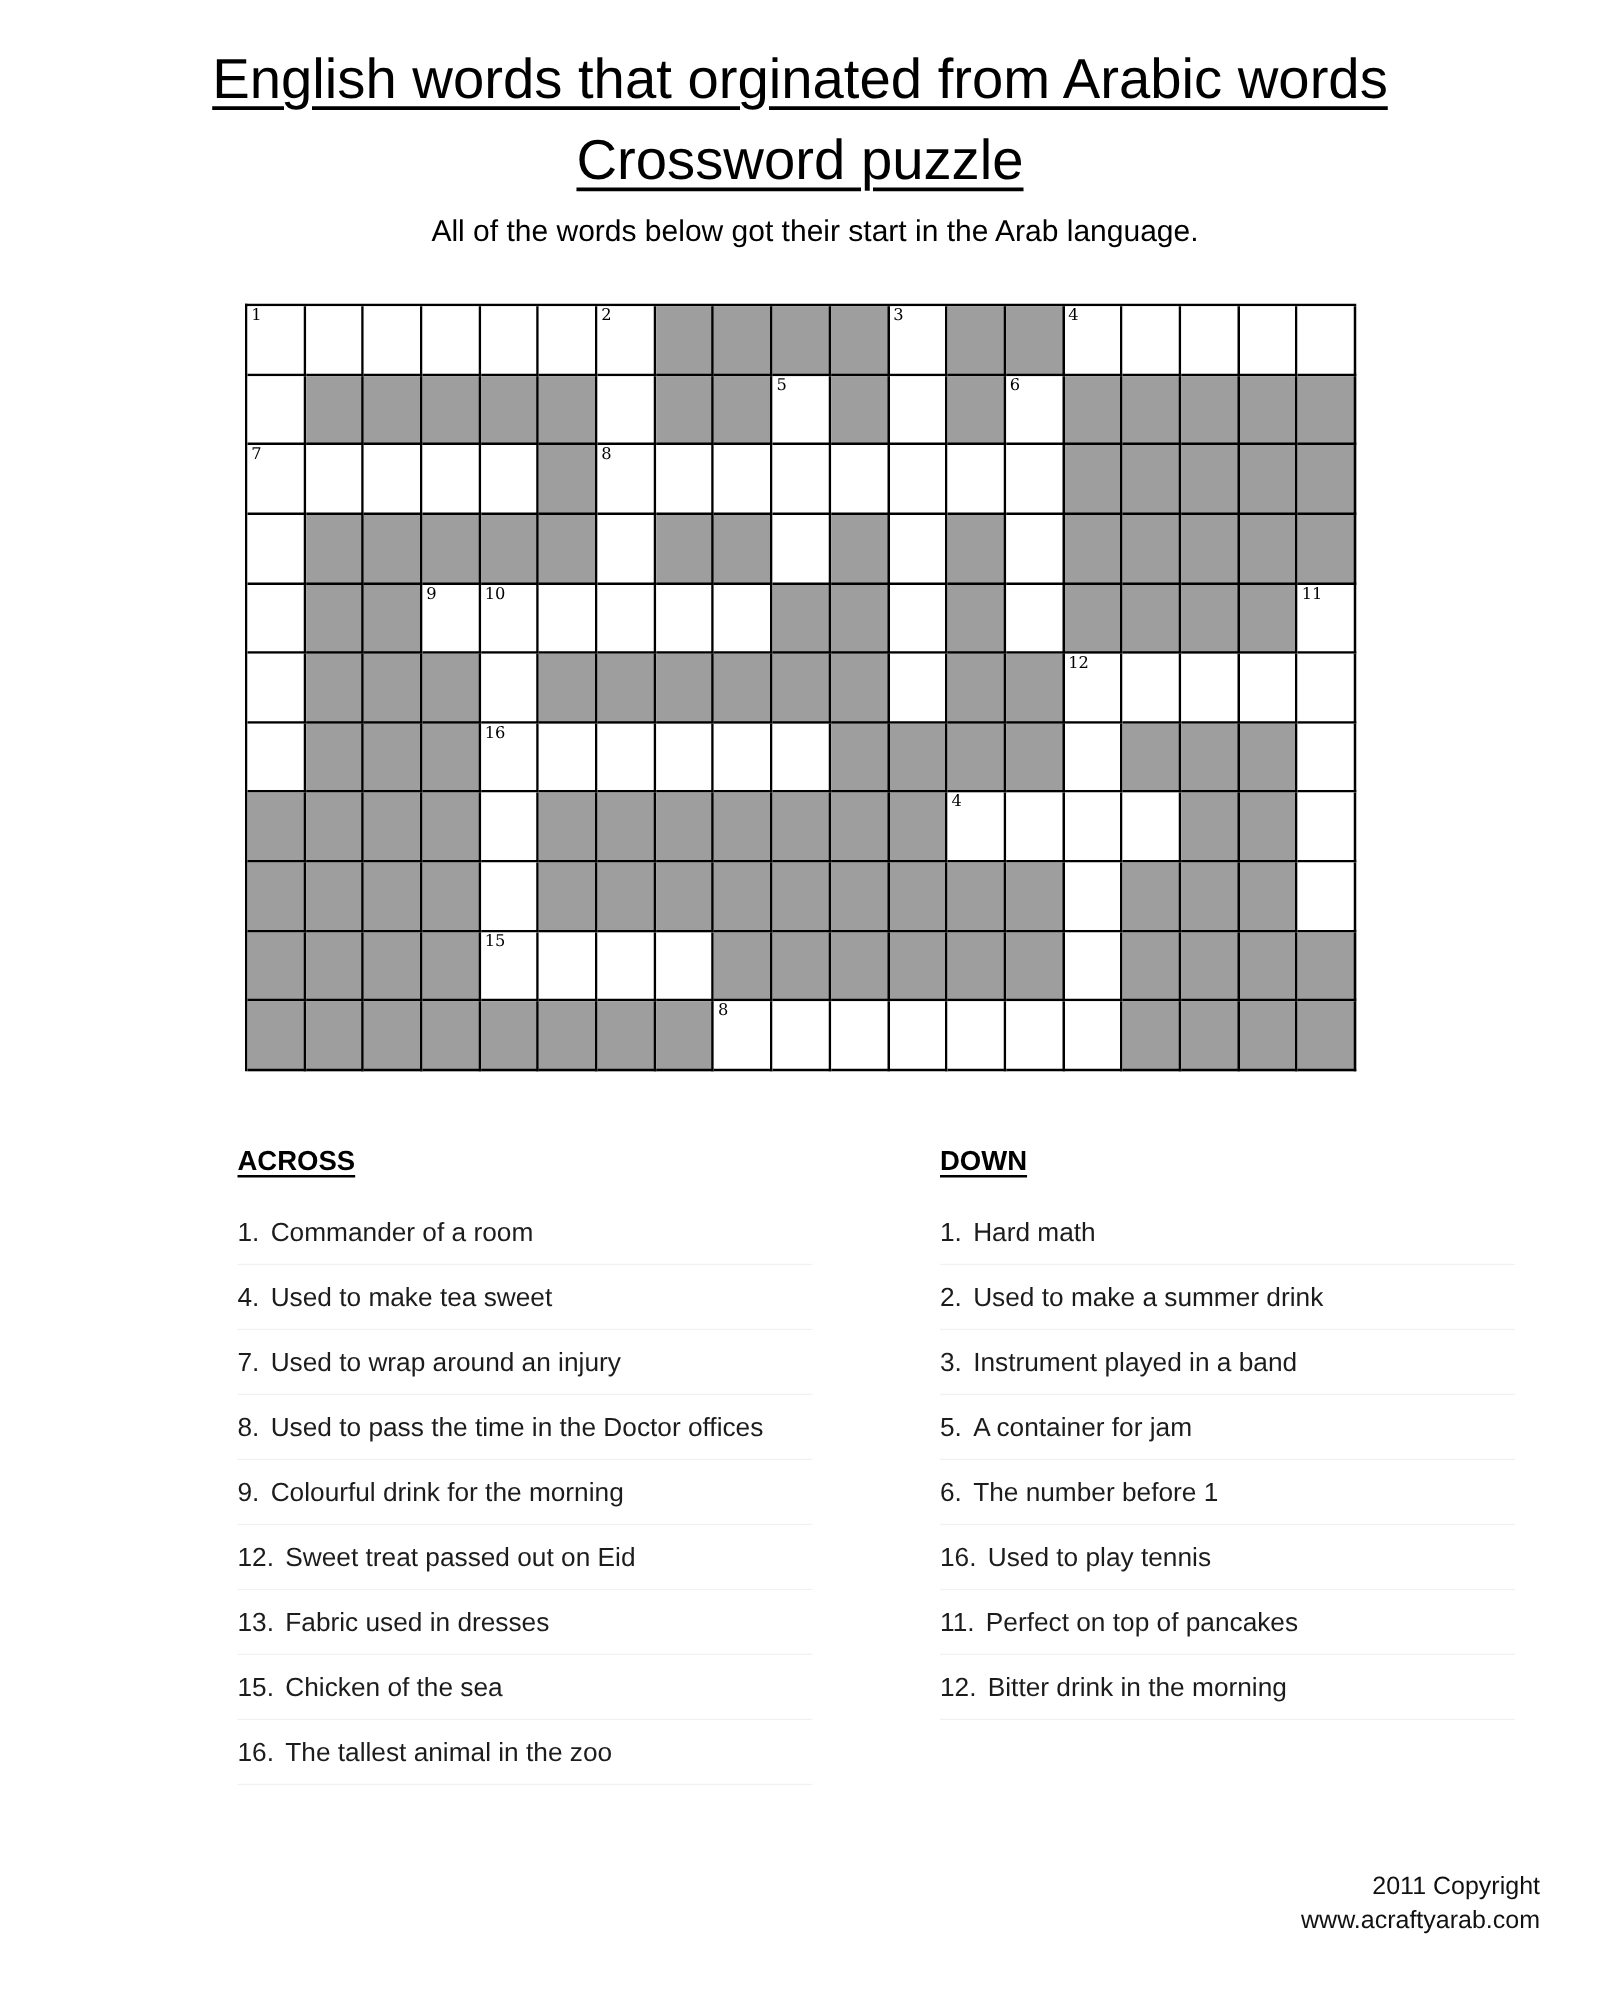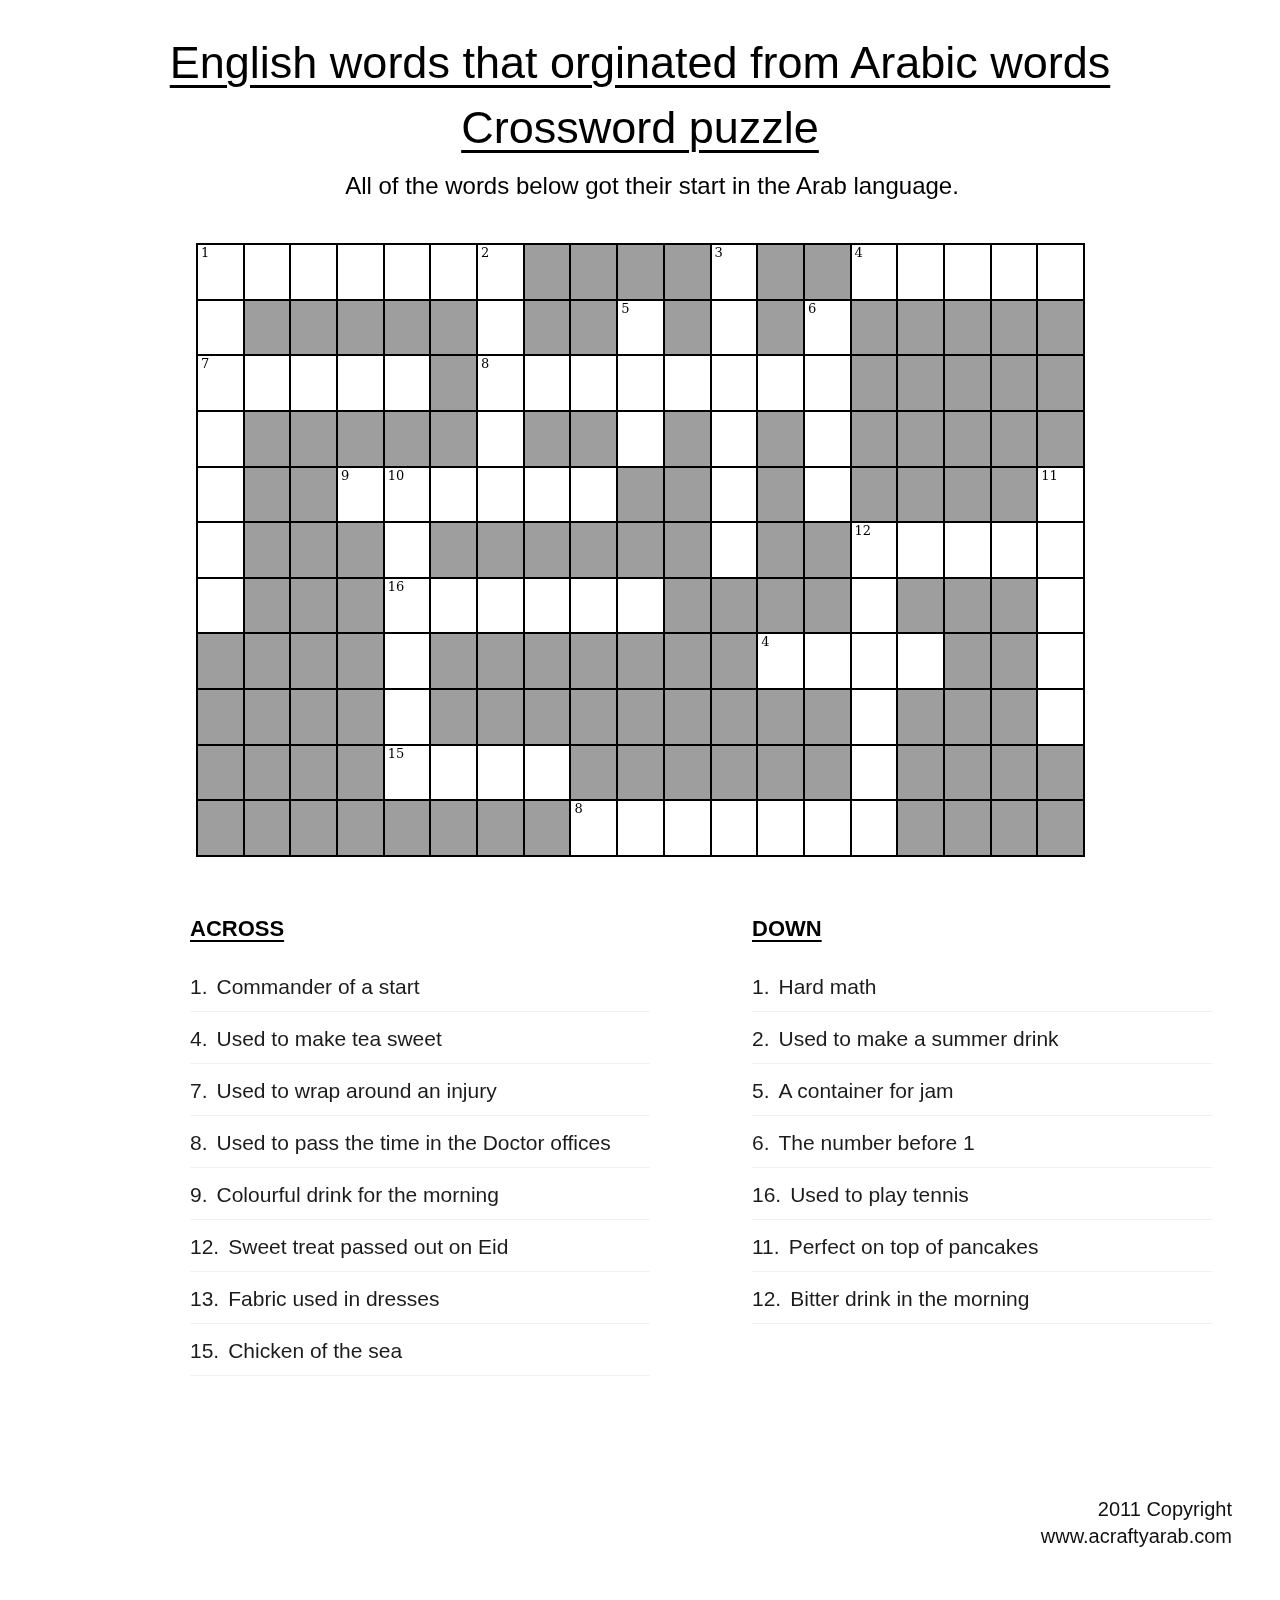--- a/index.html
+++ b/index.html
@@ -373,36 +373,38 @@
       <div class="cell"></div>
       <div class="cell blocked" style="background: rgb(158, 158, 158);"></div>
       <div class="cell blocked" style="background: rgb(158, 158, 158);"></div>
       <div class="cell blocked" style="background: rgb(158, 158, 158);"></div>
       <div class="cell blocked" style="background: rgb(158, 158, 158);"></div>
     </div>
 
   <div class="clue-col across">
     <h2 class="clue-heading">ACROSS</h2>
     <ol class="clue-list" id="across-list">
-        <li class="clue-item"><span class="clue-num">1.</span><span class="clue-text">Commander of a start</span></li>
+        <li class="clue-item"><span class="clue-num">1.</span><span class="clue-text">Commander of a room</span></li>
         <li class="clue-item"><span class="clue-num">4.</span><span class="clue-text">Used to make tea sweet</span></li>
         <li class="clue-item"><span class="clue-num">7.</span><span class="clue-text">Used to wrap around an injury</span></li>
         <li class="clue-item"><span class="clue-num">8.</span><span class="clue-text">Used to pass the time in the Doctor offices</span></li>
         <li class="clue-item"><span class="clue-num">9.</span><span class="clue-text">Colourful drink for the morning</span></li>
         <li class="clue-item"><span class="clue-num">12.</span><span class="clue-text">Sweet treat passed out on Eid</span></li>
         <li class="clue-item"><span class="clue-num">13.</span><span class="clue-text">Fabric used in dresses</span></li>
         <li class="clue-item"><span class="clue-num">15.</span><span class="clue-text">Chicken of the sea</span></li>
+        <li class="clue-item"><span class="clue-num">16.</span><span class="clue-text">The tallest animal in the zoo</span></li>
       </ol>
   </div>
 
   <div class="clue-col down">
     <h2 class="clue-heading">DOWN</h2>
     <ol class="clue-list" id="down-list">
         <li class="clue-item"><span class="clue-num">1.</span><span class="clue-text">Hard math</span></li>
         <li class="clue-item"><span class="clue-num">2.</span><span class="clue-text">Used to make a summer drink</span></li>
+        <li class="clue-item"><span class="clue-num">3.</span><span class="clue-text">Instrument played in a band</span></li>
         <li class="clue-item"><span class="clue-num">5.</span><span class="clue-text">A container for jam</span></li>
         <li class="clue-item"><span class="clue-num">6.</span><span class="clue-text">The number before 1</span></li>
         <li class="clue-item"><span class="clue-num">16.</span><span class="clue-text">Used to play tennis</span></li>
         <li class="clue-item"><span class="clue-num">11.</span><span class="clue-text">Perfect on top of pancakes</span></li>
         <li class="clue-item"><span class="clue-num">12.</span><span class="clue-text">Bitter drink in the morning</span></li>
       </ol>
   </div>
 
   <div class="copyright">
     <div>2011 Copyright</div>

